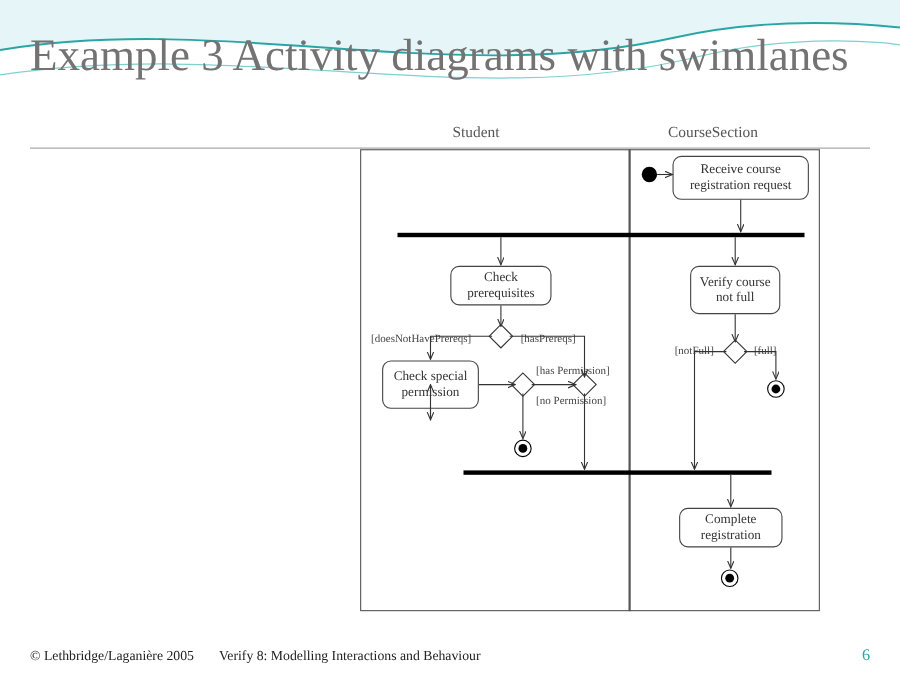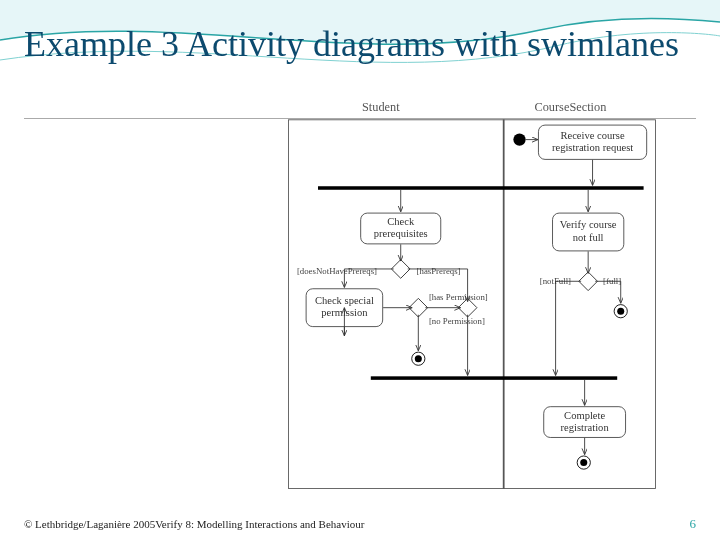--- a/index.html
+++ b/index.html
@@ -1,23 +1,23 @@
 <!DOCTYPE html>
 <html><head>
 <meta charset="utf-8">
 <style>
   * { box-sizing: border-box; margin: 0; padding: 0; }
   html, body { width: 720px; height: 540px; overflow: hidden; font-family: Georgia, 'Times New Roman', serif; background: #fff; }
   .slide { position: relative; width: 720px; height: 540px; }
   .waves { position: absolute; top: 0; left: 0; width: 720px; height: 120px; }
-  .title { position: absolute; top: 24px; left: 24px; width: 672px; font-size: 36px; line-height: 1.15; color: #0c4a6e; font-weight: 400; }
+  .title { position: absolute; top: 24px; left: 24px; width: 672px; font-size: 36px; line-height: 1.15; color: #737373; font-weight: 400; }
   .title-underline { position: absolute; top: 118px; left: 24px; width: 672px; height: 1px; background: #aaa; }
   .diagram { position: absolute; top: 100px; left: 230px; width: 470px; height: 400px; transform: scale(0.88); transform-origin: top left; }
   .footer { position: absolute; bottom: 8px; left: 24px; right: 24px; display: flex; align-items: baseline; font-size: 11px; color: #222; }
-  .footer .copy { }
+  .footer .copy { margin-right: 20px; }
   .footer .chap { }
   .footer .pageno { margin-left: auto; color: #2aa5a5; font-size: 13px; }
 
   
   .lane-head { position: absolute; font: 14px Georgia, serif; color: #555; }
   .frame { position: absolute; border: 1px solid #555; background: transparent; }
   .box { position: absolute; border: 1px solid #444; border-radius: 8px; background: #fff; display: flex; align-items: center; justify-content: center; font: 12px Georgia, serif; color: #333; text-align: center; padding: 2px 4px; line-height: 1.15; }
   .initial { position: absolute; width: 14px; height: 14px; background: #000; border-radius: 50%; }
   .final  { position: absolute; width: 16px; height: 16px; border: 1.5px solid #000; border-radius: 50%; display: flex; align-items: center; justify-content: center; }
   .final::after { content: ""; width: 8px; height: 8px; background: #000; border-radius: 50%; }

